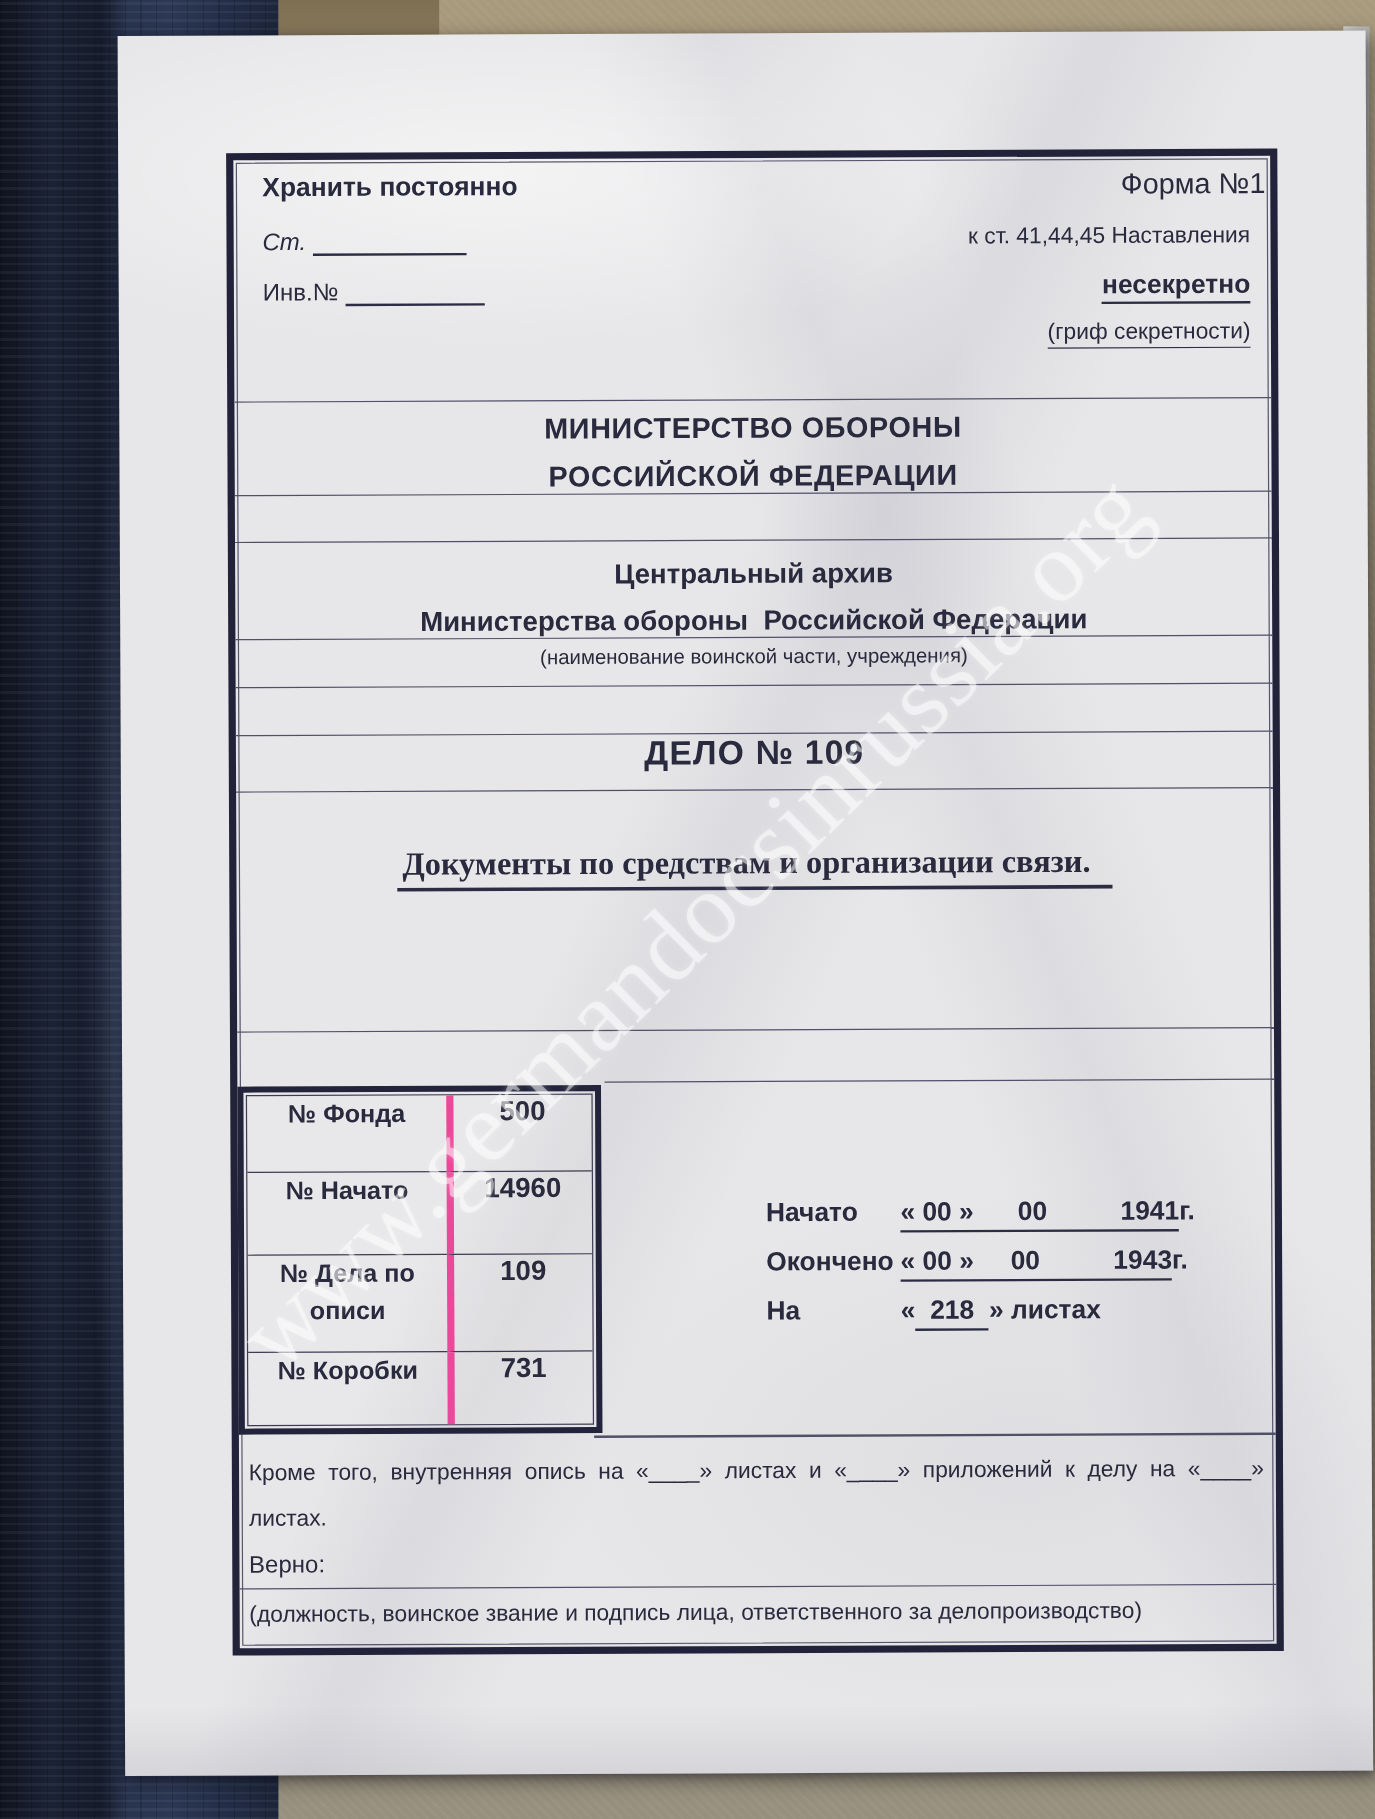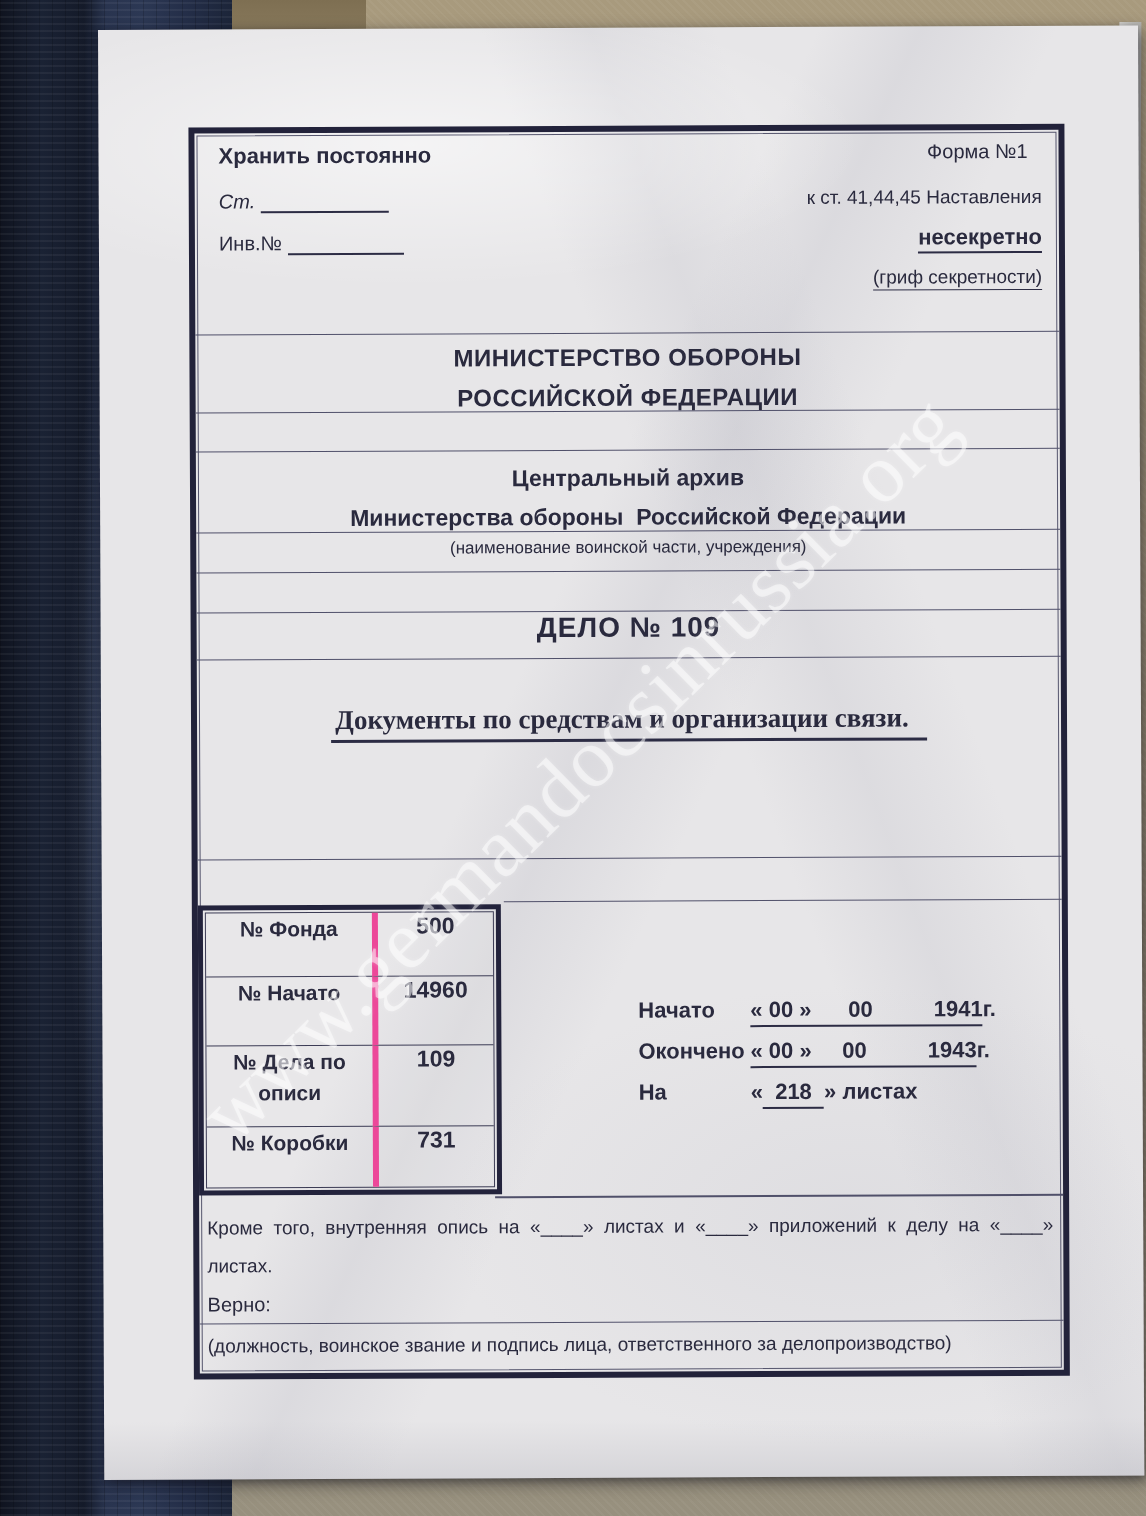--- a/index.html
+++ b/index.html
@@ -85,21 +85,21 @@
       <div class="frame-inner"></div>
 
       <div class="abs b" style="left:24px;top:10px;font-size:22px;">Хранить постоянно</div>
       <div class="abs" style="left:24px;top:56px;font-size:20px;font-style:italic;">
         <span>Ст.</span><span class="blank" style="width:128px;"></span>
       </div>
       <div class="abs" style="left:24px;top:98px;font-size:20px;">
         <span>Инв.№</span><span class="blank" style="width:116px;"></span>
       </div>
 
-      <div class="abs right-col" style="right:31px;top:10px;font-size:20px;">Форма №1</div>
+      <div class="abs right-col" style="right:4px;top:10px;font-size:24px;">Форма №1</div>
       <div class="abs right-col" style="right:17px;top:56px;font-size:19px;">к ст. 41,44,45 Наставления</div>
       <div class="abs right-col" style="right:17px;top:94px;font-size:22px;">
         <span class="b ul2">несекретно</span>
       </div>
       <div class="abs right-col" style="right:17px;top:136px;font-size:19px;">
         <span class="ul2" style="border-bottom-width:1px;">(гриф секретности)</span>
       </div>
 
       <div class="hline" style="top:201px;"></div>
       <div class="hline" style="top:279px;"></div>

